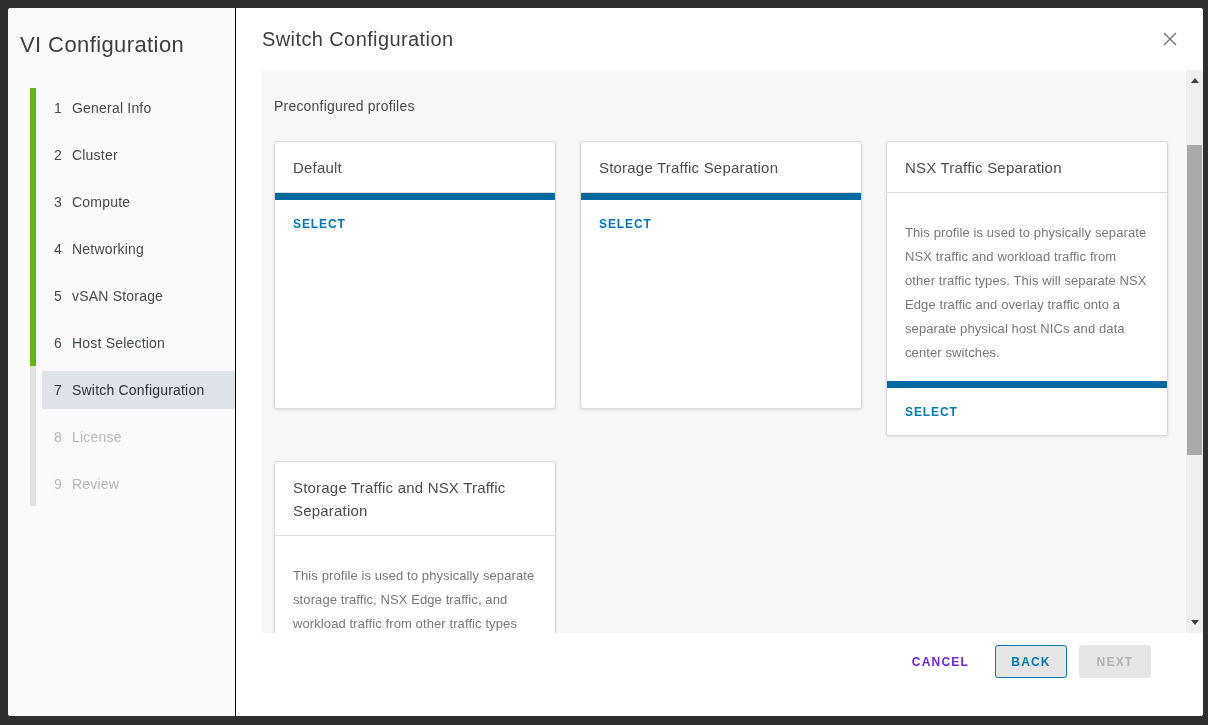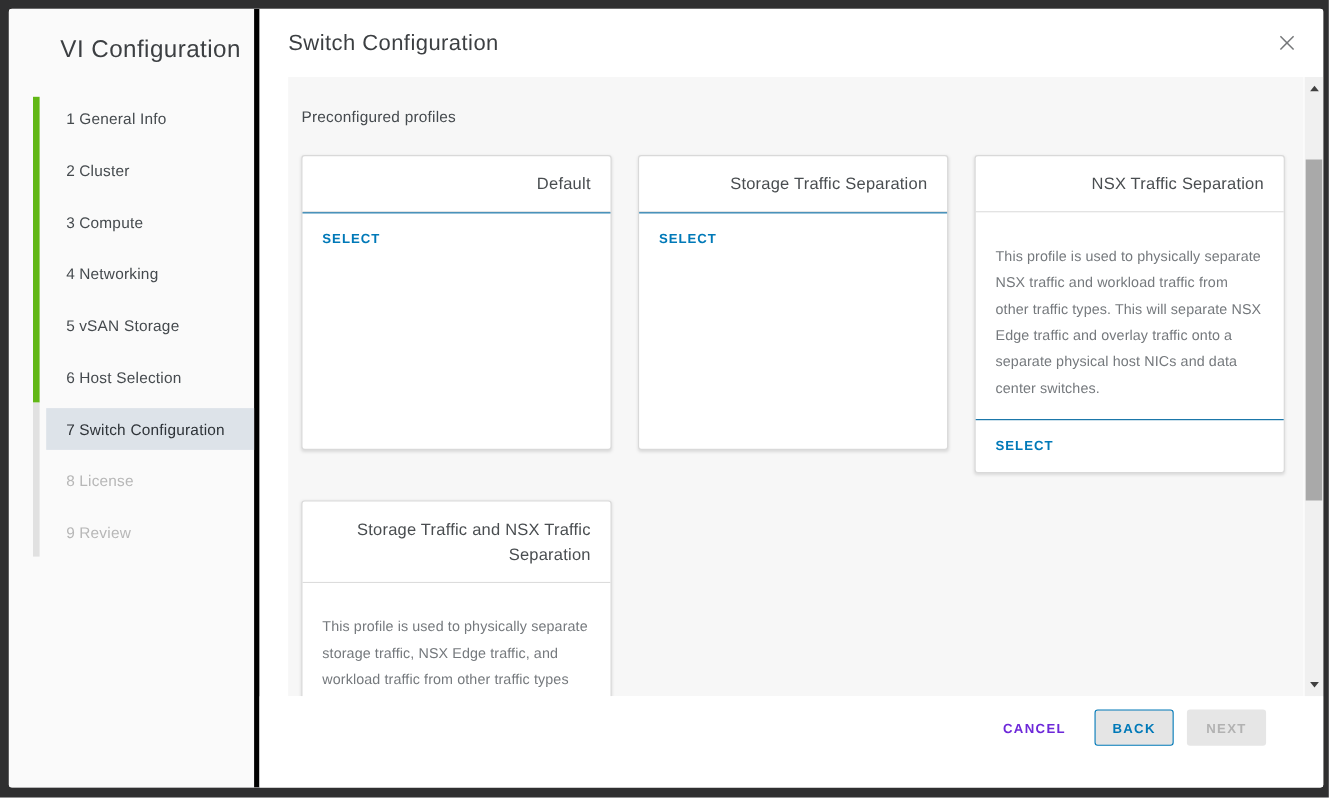--- a/index.html
+++ b/index.html
@@ -12,23 +12,22 @@
   }
   .modal {
     position:absolute; left:8px; top:8px; right:5px; bottom:9px;
     background:#ffffff; border-radius:3px; overflow:hidden;
     display:flex;
   }
 
   
   .sidebar {
     width:228px; flex:0 0 228px;
-    background:#fafafa; border-right:5px solid #000000;
+    background:#fafafa; border-right:1px solid #000000;
     position:relative;
-    text-align:right;
   }
   .sidebar-title {
     padding:24px 12px 0 12px;
     font-size:22px; font-weight:400; color:#3c3f42; letter-spacing:.4px;
   }
   .steps { position:relative; margin-top:26px; }
   .steps-bar { position:absolute; left:22px; top:4px; width:6px; }
   .steps-bar .bar-done { width:6px; height:278px; background:#61b715; }
   .steps-bar .bar-rest { width:6px; height:140px; background:#e1e1e1; }
   .step { height:47px; margin-left:34px; display:flex; align-items:center; }
@@ -60,27 +59,27 @@
     display:grid; grid-template-columns:repeat(3,282px);
     column-gap:24px; row-gap:25px; align-items:start;
   }
   .card {
     background:#fff; border:1px solid #d9d9d9; border-radius:3px;
     box-shadow:0 1px 3px rgba(0,0,0,.12);
     min-height:268px; display:flex; flex-direction:column;
   }
   .card-header {
     padding:14px 18px 13px 18px; border-bottom:1px solid #dcdcdc;
-    font-size:15px; line-height:23px; color:#494d50; letter-spacing:.2px;text-align:right;
+    font-size:15px; line-height:23px; color:#494d50; letter-spacing:.2px;
   }
   .card-body {
     flex:1; padding:28px 18px 16px 18px;
     font-size:13px; line-height:24px; color:#75797d; letter-spacing:.1px;
   }
-  .card-action { border-top:1px solid #0369a1; padding:14px 18px 15px 18px; }
+  .card-action { border-top:7px solid #0369a1; padding:14px 18px 15px 18px; }
   .select-link {
     background:none; border:none; cursor:pointer; padding:0;
     font-family:"Liberation Sans", sans-serif;
     font-size:12px; font-weight:700; letter-spacing:.9px; color:#0079b8;
   }
 
   
   .scrollbar {
     position:absolute; top:0; bottom:0; right:0; width:17px;
     background:#f0f0f0;

